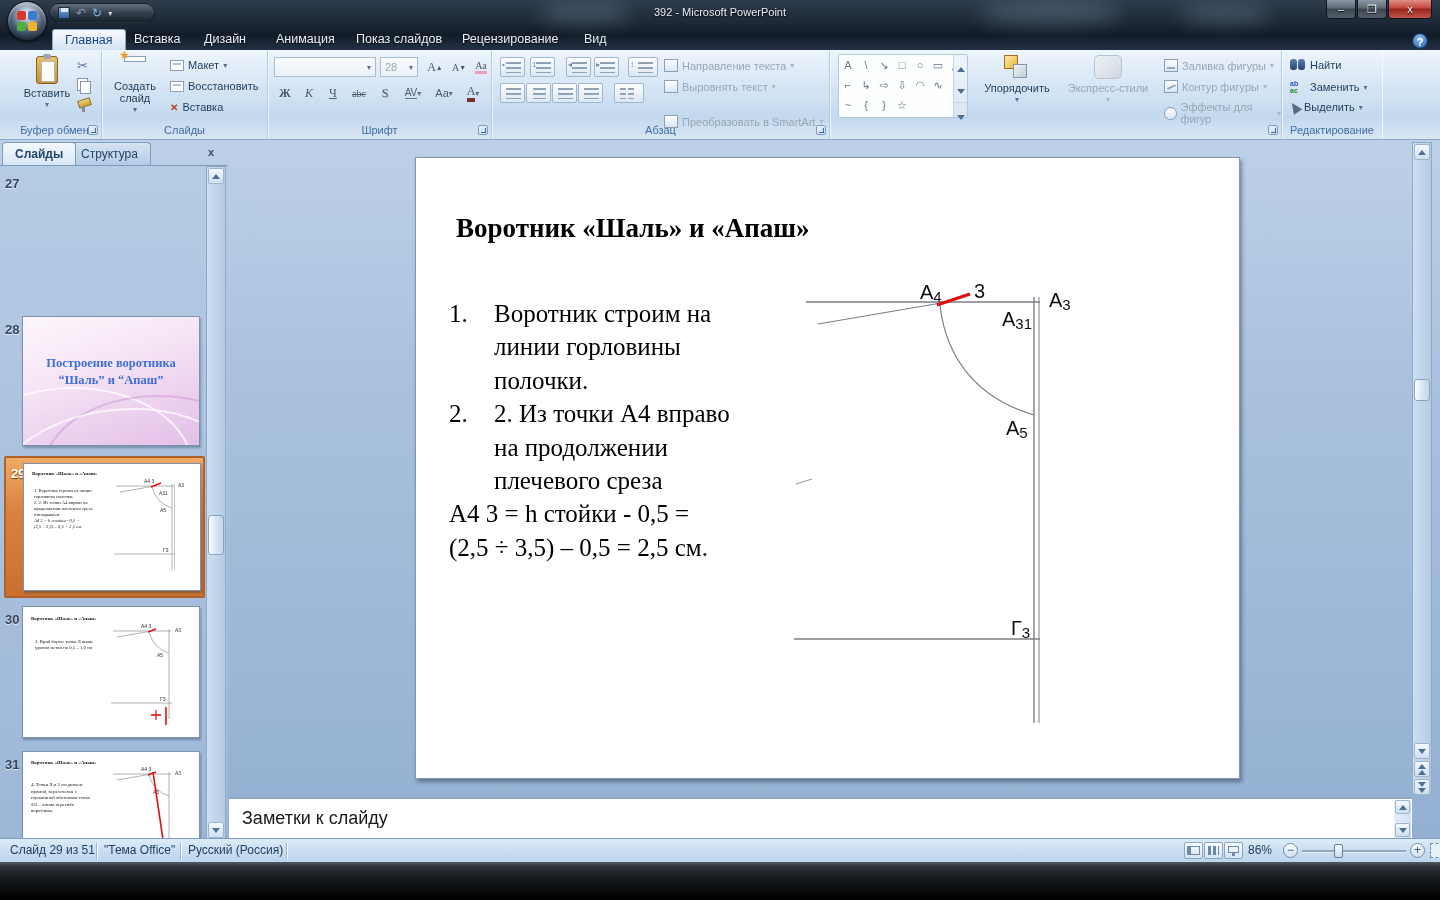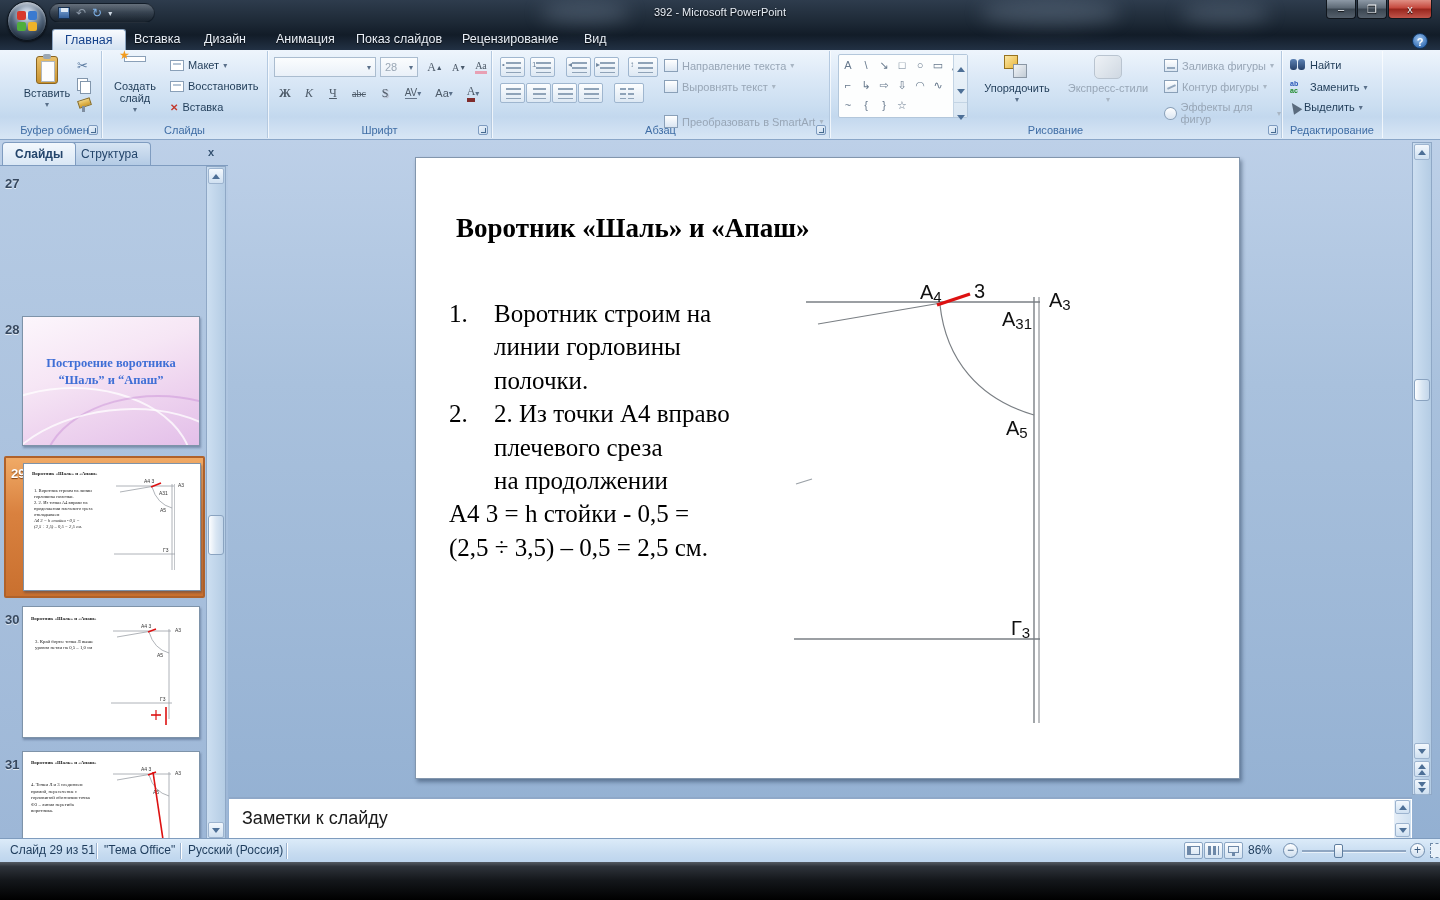--- a/index.html
+++ b/index.html
@@ -370,21 +370,20 @@
             <span class="ibar" style="left:2px;top:5px;width:9px;transform:rotate(-25deg);"></span>
           </span>
         <span>Контур фигуры</span>
           <span class="caret">▾</span>
       </div>
       <div class="smbtn gray" style="left:334px;top:50px;">
         <span class="icon14" style="border-radius:50%;"></span>
         <span>Эффекты для фигур</span>
           <span class="caret">▾</span>
       </div>
-      <div class="glabel">Рисование</div>
       <div class="launch"></div>
     </div>
 
     <div class="rgroup" style="left:1282px;width:100px;border-right:none;padding-left:44px;">
       <div class="smbtn" style="left:8px;top:8px;">
         <span class="findicon"></span>
         <span>Найти</span>
       </div>
       <div class="smbtn" style="left:8px;top:29px;">
         <span class="repicon">
@@ -509,22 +508,22 @@
           <span>
               <span style="display:block">Воротник строим на</span>
               <span style="display:block">линии горловины</span>
               <span style="display:block">полочки.</span>
             </span>
         </div>
         <div class="lrow">
           <span class="lnum">2.</span>
           <span>
               <span style="display:block">2. Из точки А4 вправо</span>
+              <span style="display:block">на продолжении</span>
               <span style="display:block">плечевого среза</span>
-              <span style="display:block">на продолжении</span>
             </span>
         </div>
         <div>А4 3 = h стойки - 0,5 =</div>
         <div>(2,5 ÷ 3,5) – 0,5 = 2,5 см.</div>
       </div>
 
       <svg class="abs" style="left:0;top:0;" width="825" height="622" viewBox="0 0 825 622">
         <line x1="390" y1="144" x2="624" y2="144" stroke="#7a7f84" stroke-width="1.4"></line>
         <line x1="402" y1="166" x2="525" y2="145" stroke="#7a7f84" stroke-width="1.2"></line>
         <line x1="618" y1="139" x2="618" y2="565" stroke="#7a7f84" stroke-width="1.4"></line>

